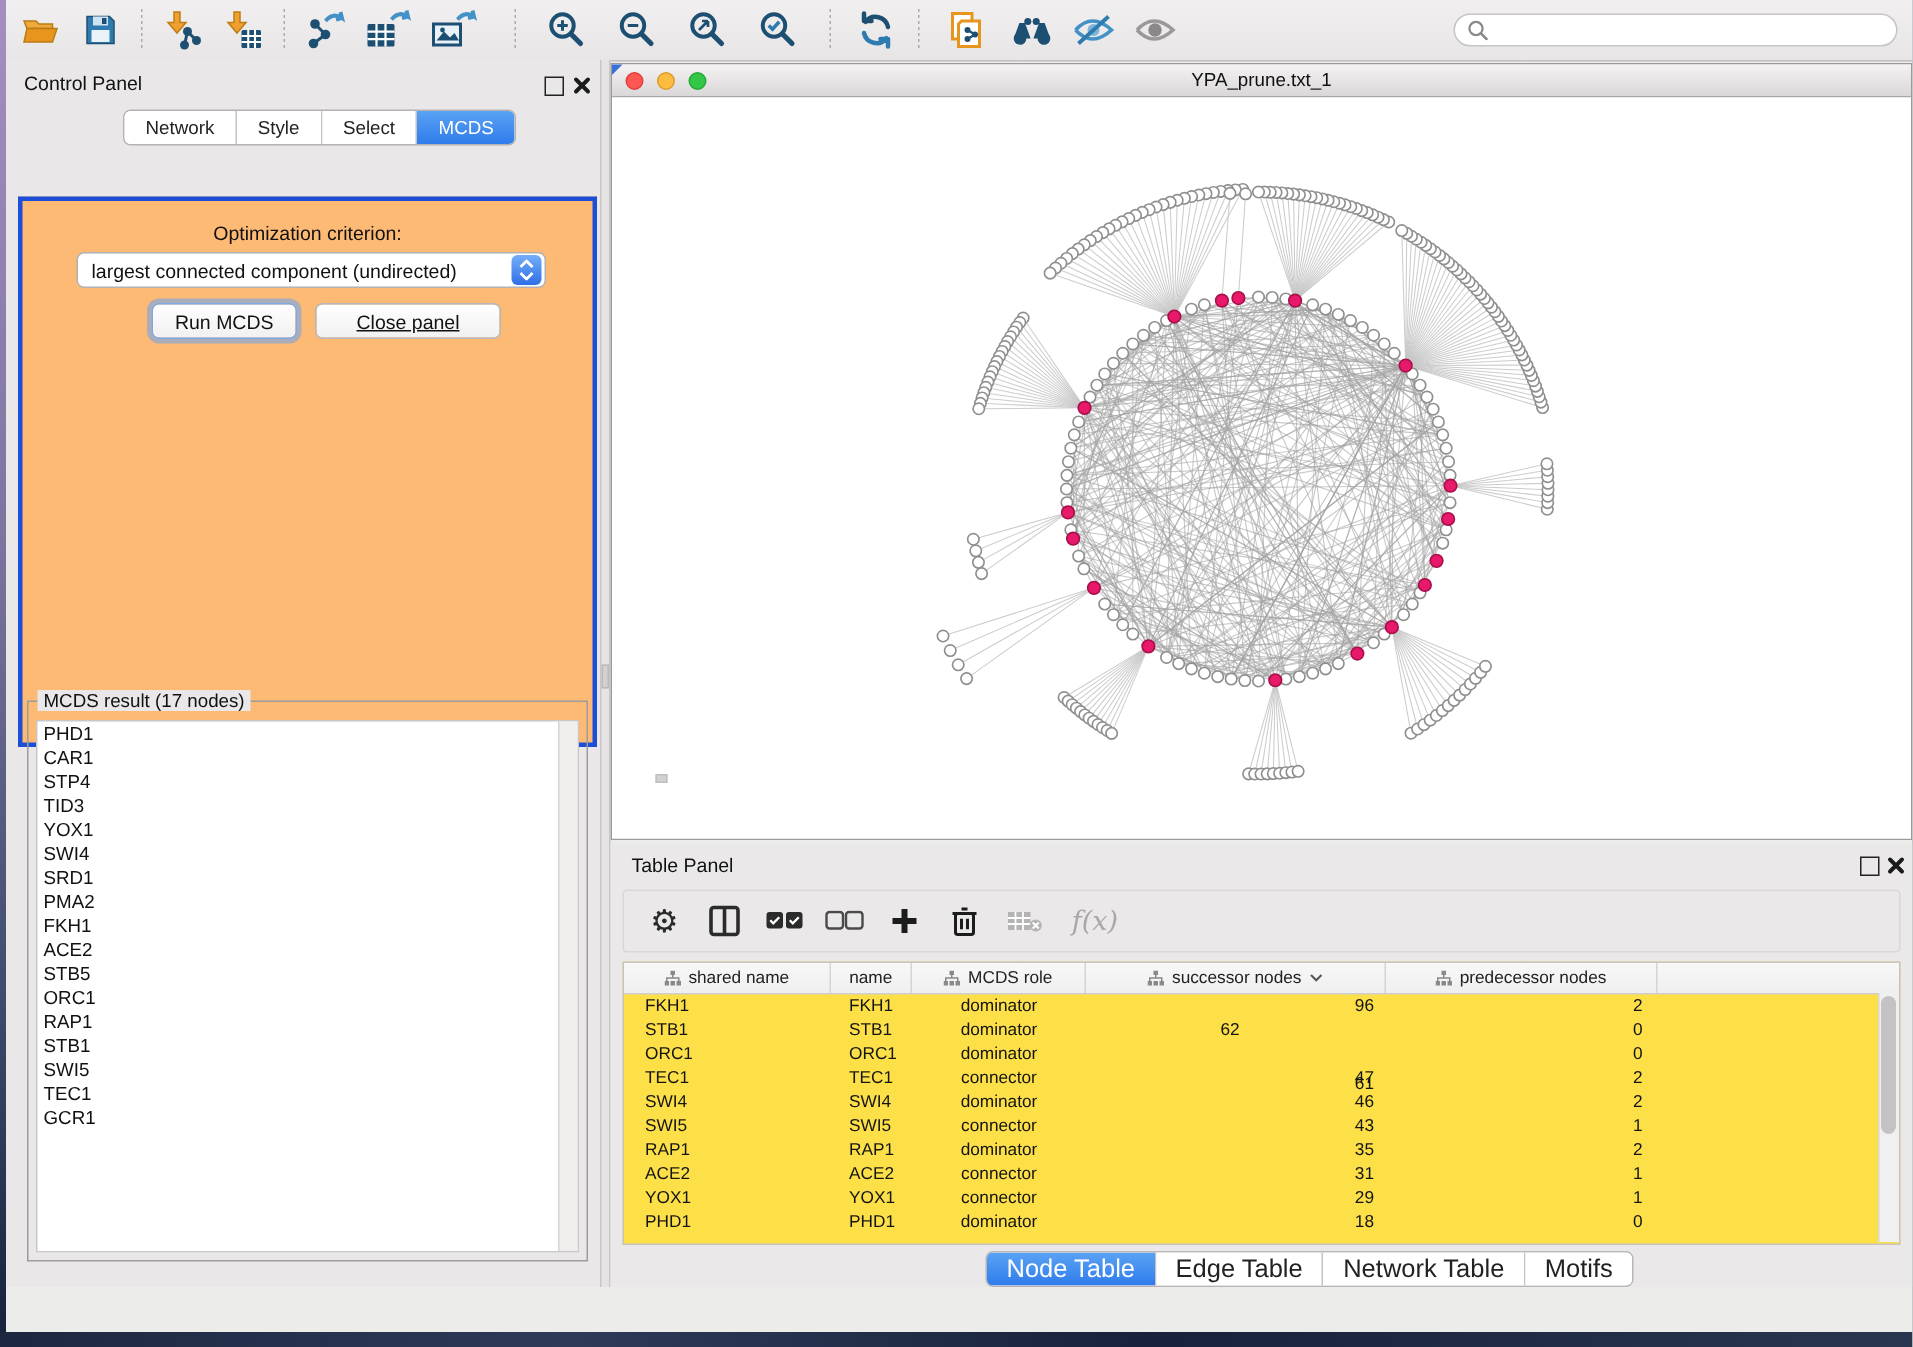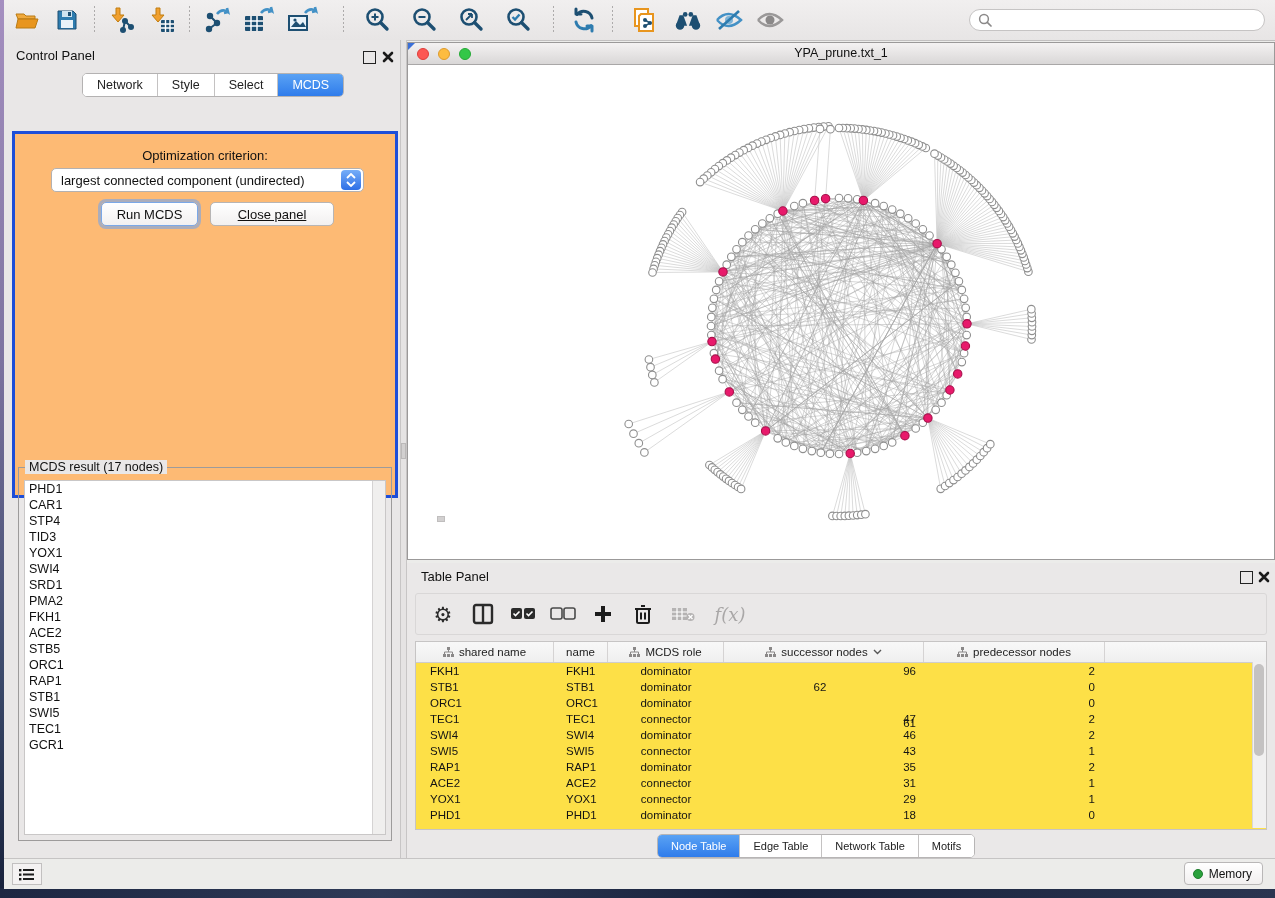--- a/index.html
+++ b/index.html
@@ -77,21 +77,21 @@
   .tbl{position:absolute;left:8px;top:78px;width:852px;height:189px;background:#fde047;border:1px solid #c6c4c4;box-sizing:border-box;}
   .tbl-head{display:flex;height:20px;background:linear-gradient(#f8f8f8,#efefef);border-bottom:1px solid #cfcdcd;}
   .th{display:flex;align-items:center;justify-content:center;gap:5px;border-right:1px solid #d5d3d3;
     font-size:11.5px;color:#222;box-sizing:border-box;}
   .tbl-body{position:relative;}
   .tr{display:flex;height:16px;align-items:center;}
   .td{font-size:11.5px;color:#141414;box-sizing:border-box;white-space:nowrap;overflow:hidden;}
   .tbl-scroll{position:absolute;right:0;top:20px;width:13px;height:166px;background:#f1f0f0;border-left:1px solid #d8d6d6;}
   .tbl-thumb{position:absolute;left:1px;top:2px;width:10px;height:92px;background:#c4c2c2;border-radius:5px;}
   .bot-tabs{position:absolute;left:250px;top:271px;display:flex;height:22px;border:1px solid #b7b5b5;border-radius:5px;overflow:hidden;background:#fff;}
-  .bot-tab{padding:0 13px;font-size:11px;color:#222;display:flex;align-items:center;border-right:1px solid #c4c2c2;background:#fff;}
+  .bot-tab{padding:0 13px;font-size:17px;color:#222;display:flex;align-items:center;border-right:1px solid #c4c2c2;background:#fff;}
   .bot-tab:last-child{border-right:none;}
   .bot-tab.sel{background:linear-gradient(#5aa2f4,#2f7ceb);color:#fff;}
 
   
   .statusbar{position:absolute;left:0;top:858px;width:100%;height:30px;background:#ececea;border-top:1px solid #c6c4c4;}
   .listbtn{position:absolute;left:8px;top:4px;width:30px;height:22px;background:#f4f2f2;border:1px solid #c2c0c0;
     display:flex;align-items:center;justify-content:center;box-sizing:border-box;}
   .membtn{position:absolute;right:12px;top:3px;height:23px;padding:0 10px 0 8px;background:linear-gradient(#fff,#f1efef);
     border:1px solid #b9b7b7;border-radius:4px;display:flex;align-items:center;gap:6px;font-size:12px;color:#111;box-sizing:border-box;}
   .memdot{width:10px;height:10px;border-radius:50%;background:#2aa13c;border:1px solid #1f7e2e;box-sizing:border-box;}
@@ -1318,33 +1318,15 @@
       </div>
 
       <div class="bot-tabs">
         <div class="bot-tab sel">Node Table</div>
         <div class="bot-tab">Edge Table</div>
         <div class="bot-tab">Network Table</div>
         <div class="bot-tab">Motifs</div>
       </div>
     </div>
 
-    <div class="statusbar">
-      <div class="listbtn">
-        <svg width="16" height="13" viewBox="0 0 16 13">
-            <g stroke="#1c1c1c" stroke-width="2">
-              <path d="M4 2 h11 M4 6.5 h11 M4 11 h11"></path>
-            </g>
-            <g fill="#1c1c1c">
-              <rect x="0" y="1" width="2.4" height="2.4"></rect>
-              <rect x="0" y="5.5" width="2.4" height="2.4"></rect>
-              <rect x="0" y="10" width="2.4" height="2.4"></rect>
-            </g>
-          </svg>
-      </div>
-      <div class="membtn">
-        <span class="memdot"></span>
-        <span>Memory</span>
-      </div>
-    </div>
 
   </div>
 </div>
 
 </body></html>

